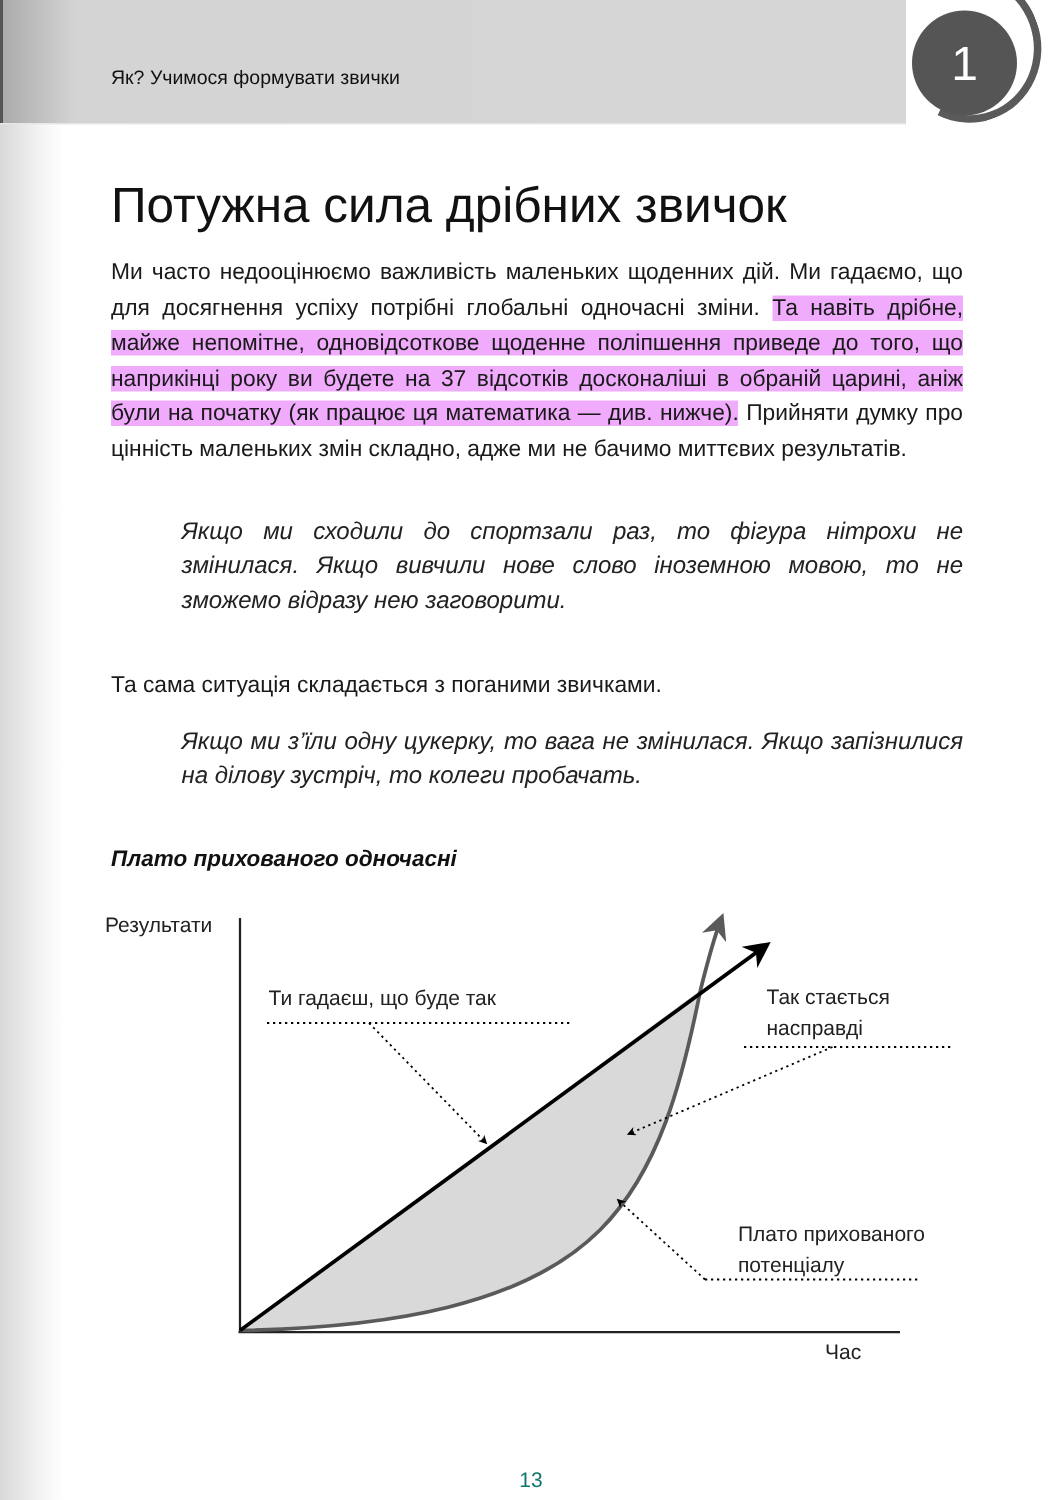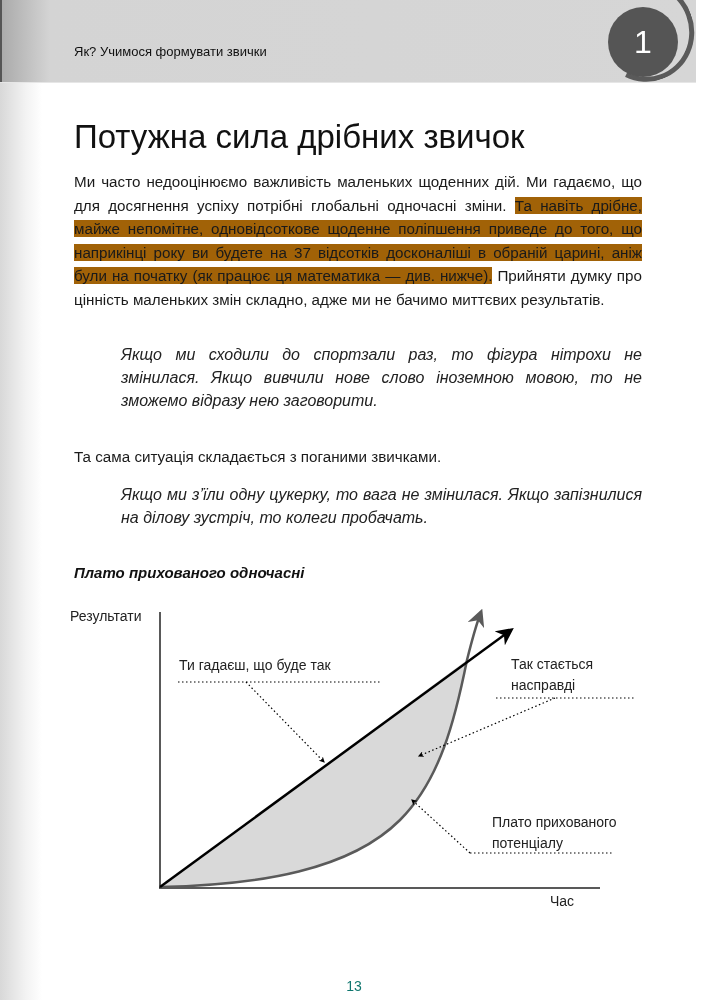--- a/index.html
+++ b/index.html
@@ -8,21 +8,21 @@
     background: #ffffff;
     font-family: "Liberation Sans", "DejaVu Sans", sans-serif;
     color: #1a1a1a;
   }
   .left-shade {
     position: absolute; left: 0; top: 0; width: 42px; height: 1000px;
     background: linear-gradient(to right, #d8d8d8 0%, #f2f2f2 60%, #ffffff 100%);
   }
   .left-edge { position: absolute; left: 0; top: 0; width: 2px; height: 82px; background: #555; }
   .header {
-    position: absolute; left: 0; top: 0; width: 696px; height: 82px;
+    position: absolute; left: 0; top: 0; width: 604px; height: 82px;
     background: linear-gradient(to right, #a9a9a9 0px, #d4d4d4 50px, #d6d6d6 100%);
     border-bottom: 1px solid #e6e6e6;
   }
   .header-title {
     position: absolute; left: 74px; top: 44px; font-size: 13px; color: #111;
   }
   .chapter-ring {
     position: absolute; left: 596px; top: -20px; width: 98px; height: 102px;
     border-radius: 50%; border: 5px solid #5a5a5a; border-left-color: transparent; border-top-color: transparent;
     box-sizing: border-box; transform: rotate(-20deg);
@@ -31,21 +31,21 @@
     position: absolute; left: 608px; top: 7px; width: 70px; height: 70px; border-radius: 50%;
     background: #555555; color: #fff; font-size: 32px; text-align: center; line-height: 70px;
     font-weight: 300;
   }
   .page-title {
     position: absolute; left: 74px; top: 118px; font-size: 33px; color: #111; font-weight: normal;
   }
   .para {
     position: absolute; left: 74px; width: 568px; font-size: 15.2px; line-height: 23.5px; text-align: justify;
   }
-  .hl { background: #a16207; }
+  .hl { background: #f0abfc; }
   .p1 { top: 170px; }
   .quote {
     position: absolute; left: 121px; width: 521px; font-size: 16px; line-height: 23px;
     font-style: italic; text-align: justify; color: #222;
   }
   .q1 { top: 343px; }
   .p2 { top: 445px; }
   .q2 { top: 483px; }
   .fig-title {
     position: absolute; left: 74px; top: 564px; font-size: 15px; font-weight: bold; font-style: italic; color: #111;

